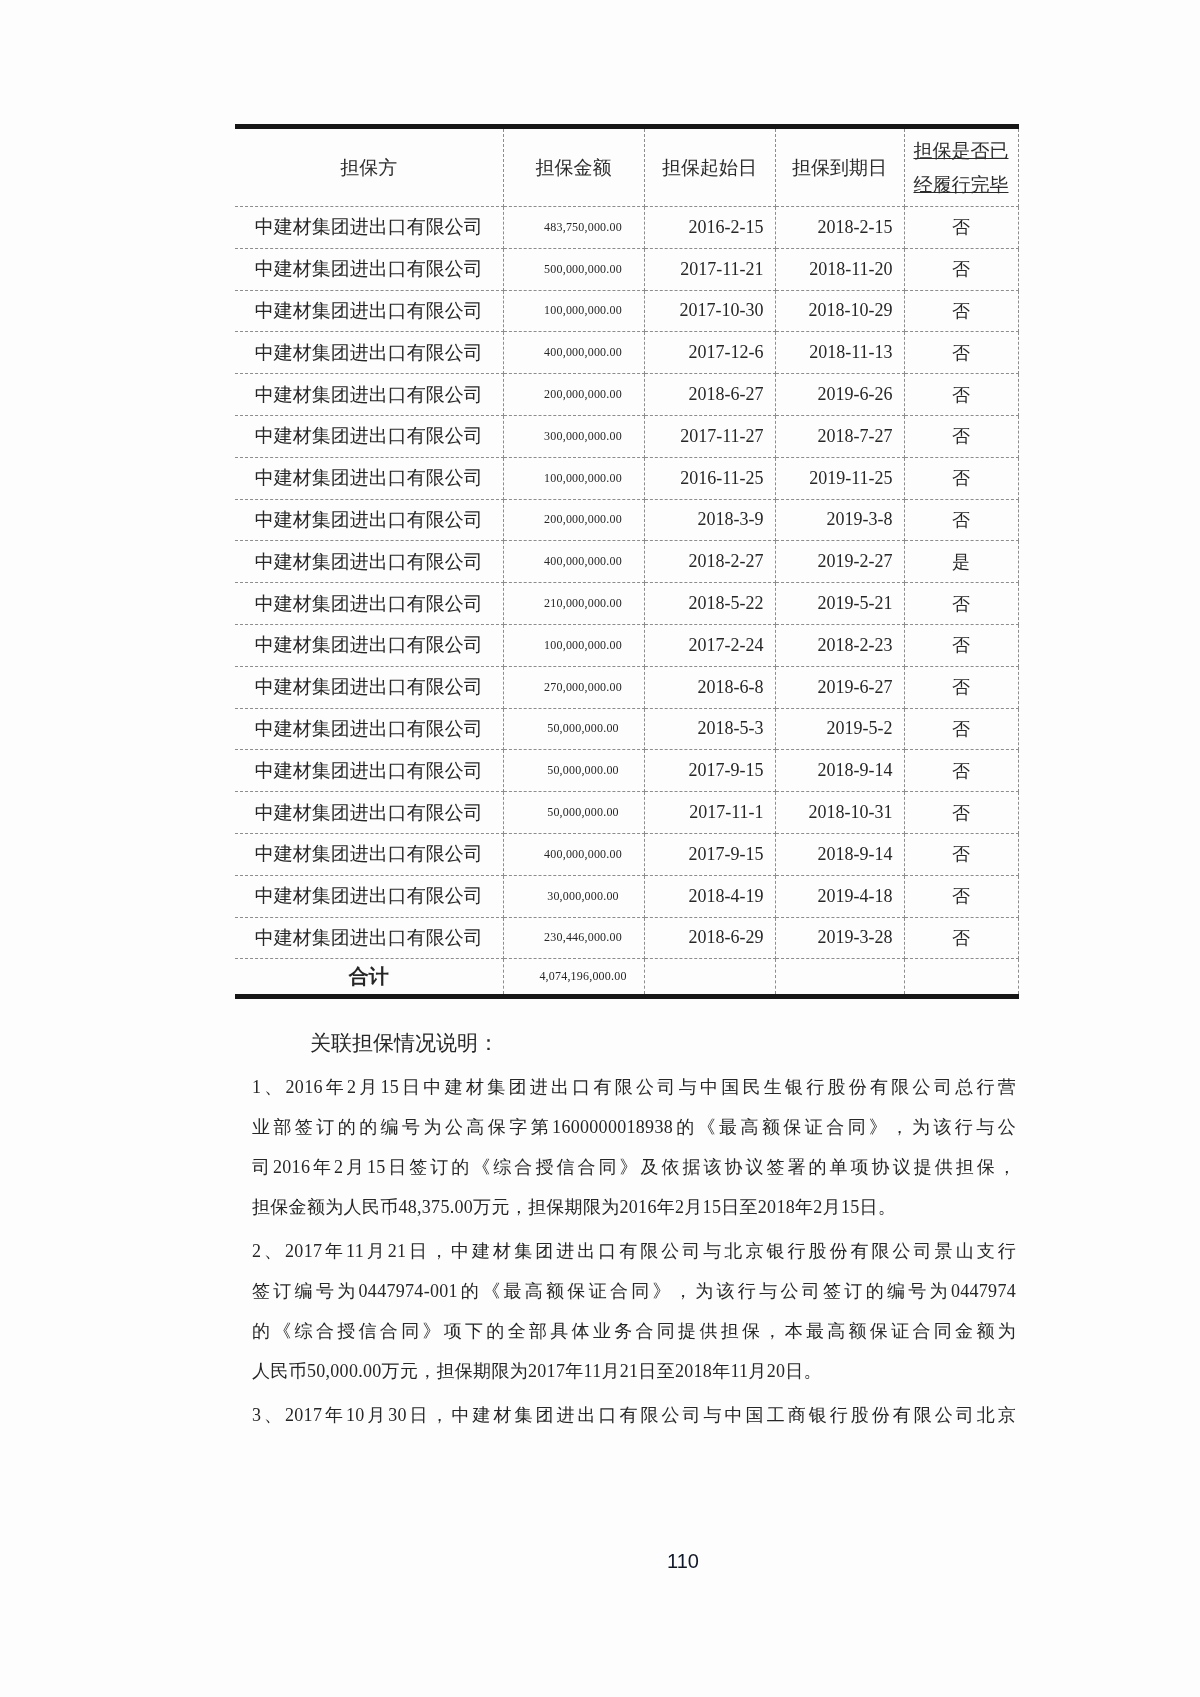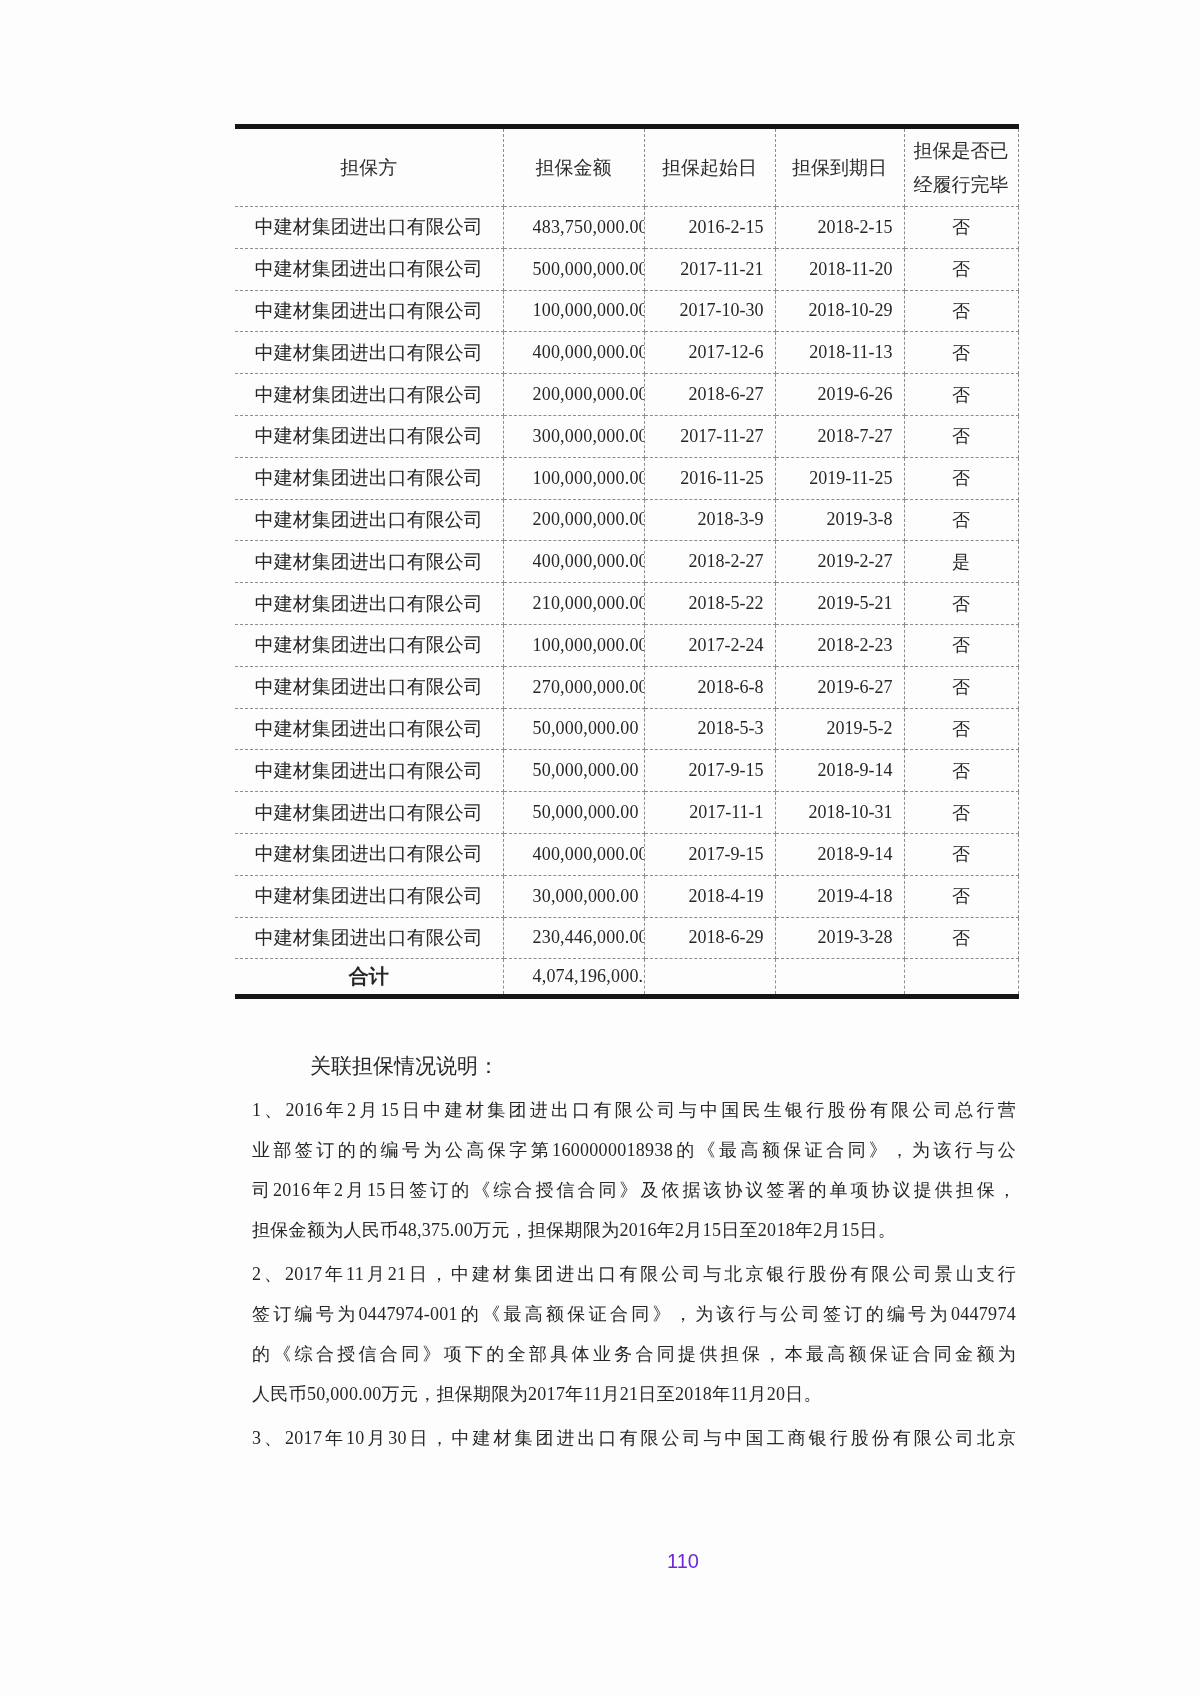--- a/index.html
+++ b/index.html
@@ -32,40 +32,39 @@
     vertical-align: middle;
     font-weight: normal;
     overflow: hidden;
   }
   .guarantee-table thead tr { height: 80px; }
   .guarantee-table tbody tr { height: 41.8px; }
   .guarantee-table tfoot tr { height: 38px; }
   .guarantee-table tfoot td { border-bottom: none; }
 
   .guarantee-table th { font-size: 19px; text-align: center; color: #2b2b2b; }
-  .guarantee-table th .hline { line-height: 34px; }
+  .guarantee-table th .hline { line-height: 34px; text-decoration: underline; }
 
   td.c-center { text-align: center; font-size: 19px; }
-  td.c-amount { text-align: right; padding-right: 10px; font-size: 18px; letter-spacing: 0.2px; padding-left: 29px; }
+  td.c-amount { text-align: center; padding-right: 10px; font-size: 12px; letter-spacing: 0.2px; padding-left: 29px; }
   td.c-date   { text-align: right; padding-right: 11px; font-size: 18px; }
   td.c-flag   { text-align: center; font-size: 18px; }
   td.total-label { font-weight: bold; font-size: 20px; text-align: center; }
 
   
   .notes {
     position: absolute;
     top: 1023px;
     left: 252px;
     width: 764px;
   }
   .note-heading {
     font-size: 21px;
     line-height: 40px;
     padding-left: 58px;
-    margin-top: 23px;
   }
   .para { margin-top: 4px; }
   .line {
     font-size: 18px;
     line-height: 40px;
     text-align: left;
     letter-spacing: 0.3px;
   }
   .jline {
     text-align: justify;
@@ -77,21 +76,21 @@
   .footer {
     position: absolute;
     top: 1550px;
     left: 0;
     width: 1200px;
     padding-left: 166px;
     box-sizing: border-box;
     text-align: center;
     font-family: "Liberation Sans", "DejaVu Sans", sans-serif;
     font-size: 20px;
-    color: #6d28d9;
+    color: #0f172a;
   }
 </style>
 </head>
 <body>
 
 <div class="page">
 
   <table class="guarantee-table">
     <colgroup>
       <col style="width:268px">

